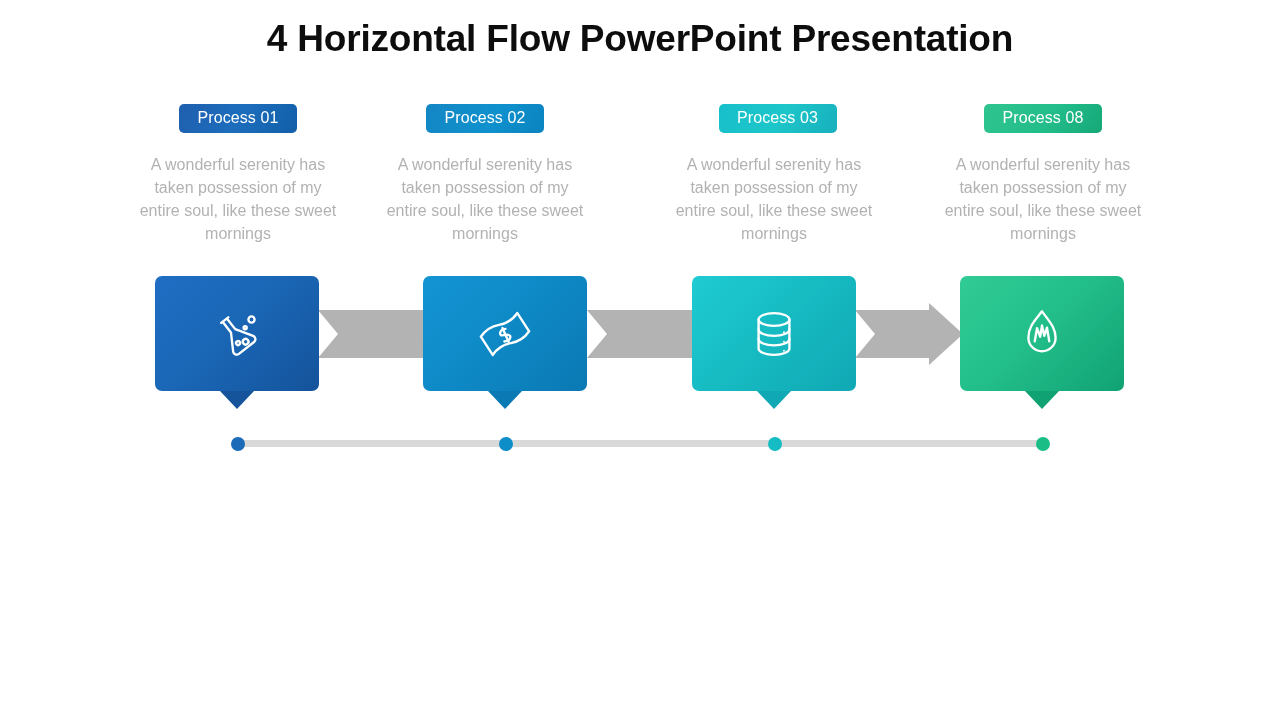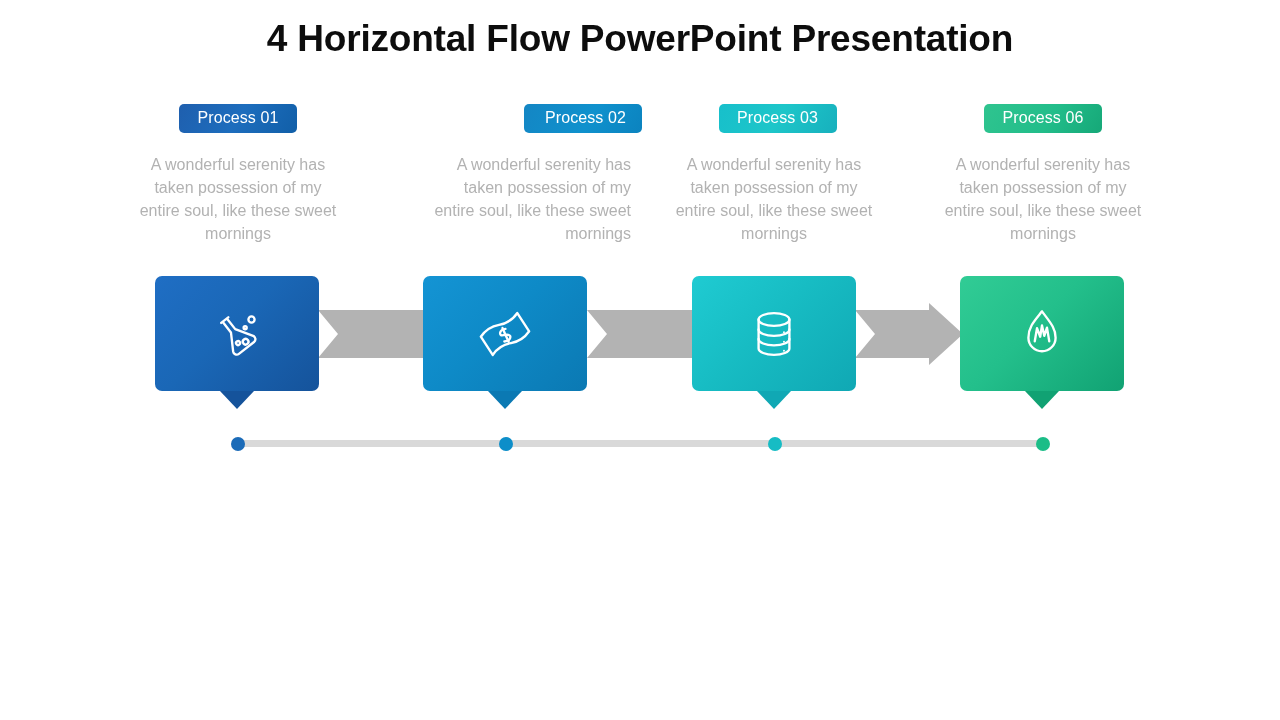--- a/index.html
+++ b/index.html
@@ -45,21 +45,21 @@
     width: 1280px;
     height: 130px;
   }
   .column {
     position: absolute;
     top: 0;
     width: 230px;
     text-align: center;
   }
   .col-0 { left: 123px; }
-  .col-1 { left: 412px; text-align: right; }
+  .col-1 { left: 370px; }
   .col-2 { left: 659px; }
   .col-3 { left: 928px; }
 
   .badge {
     display: inline-block;
     box-sizing: border-box;
     min-width: 118px;
     padding: 6px 16px 7px 16px;
     border-radius: 5px;
     color: #ffffff;
@@ -184,21 +184,21 @@
       <div class="badge badge-1">Process 02</div>
       <div class="desc">A wonderful serenity has taken possession of my entire soul, like these sweet mornings</div>
     </div>
 
     <div class="column col-2">
       <div class="badge badge-2">Process 03</div>
       <div class="desc">A wonderful serenity has taken possession of my entire soul, like these sweet mornings</div>
     </div>
 
     <div class="column col-3">
-      <div class="badge badge-3">Process 06</div>
+      <div class="badge badge-3">Process 08</div>
       <div class="desc">A wonderful serenity has taken possession of my entire soul, like these sweet mornings</div>
     </div>
 
   </div>
 
   <div class="connectors">
 
     <div class="connector" style="left:318px;">
       <svg width="110" height="48" viewBox="0 0 110 48">
         <path d="M0 0 L20 24 L0 48 L110 48 L110 0 Z" fill="#b3b3b3"></path>

